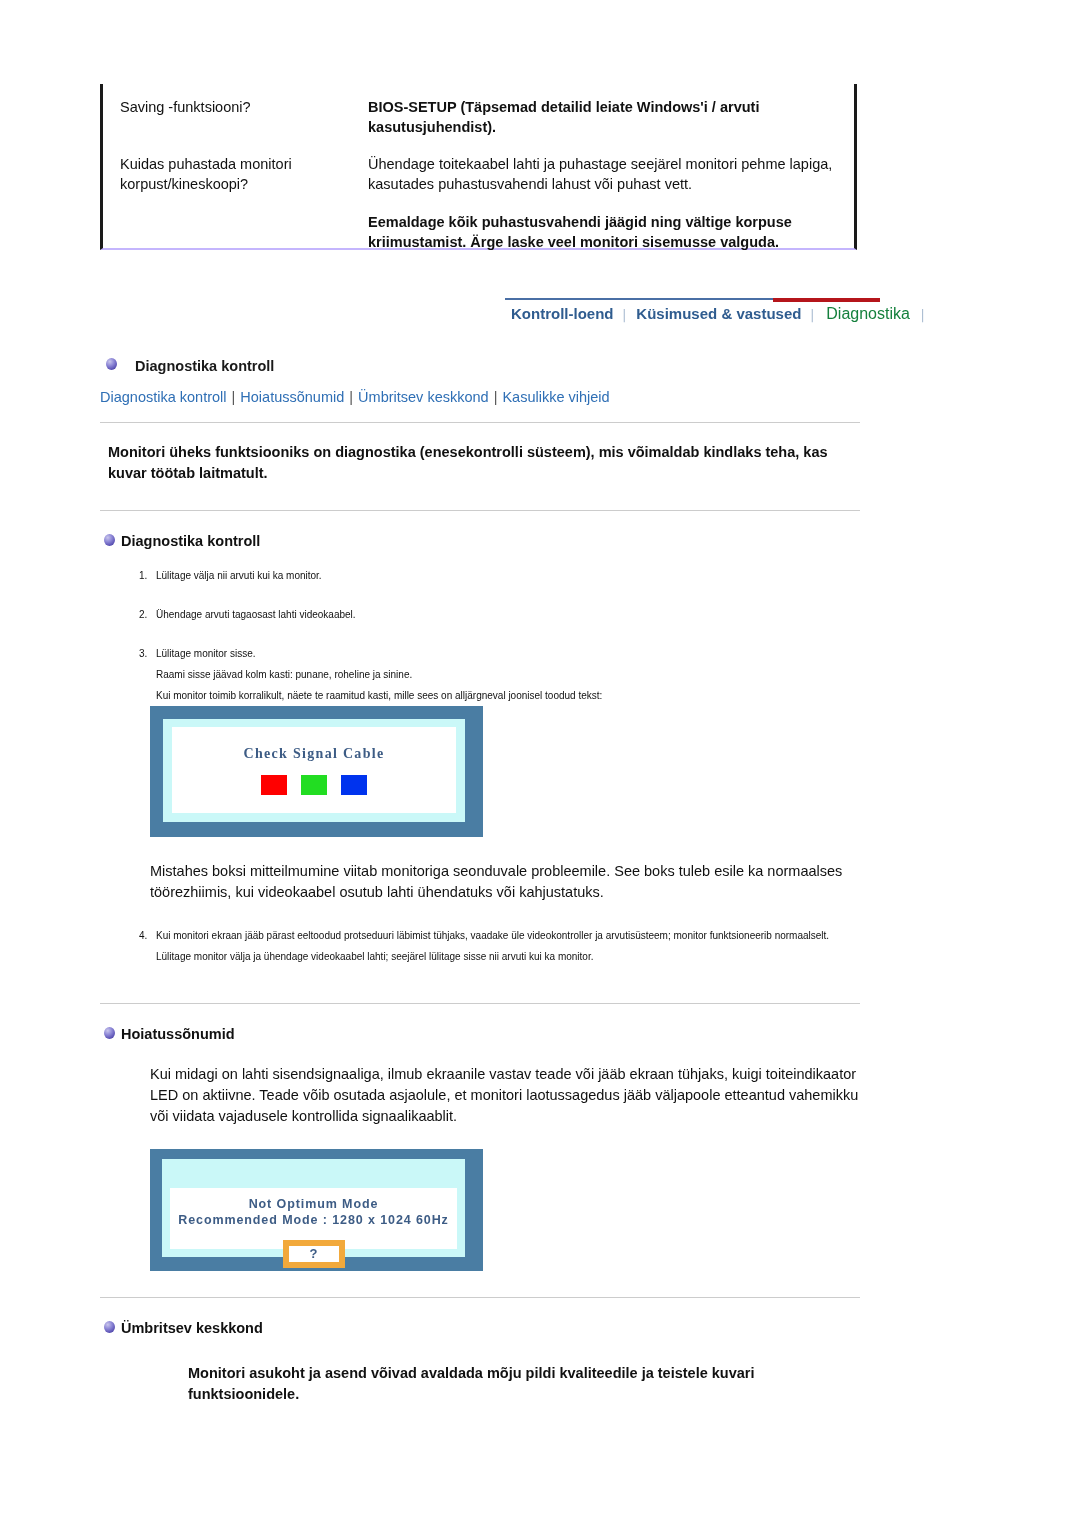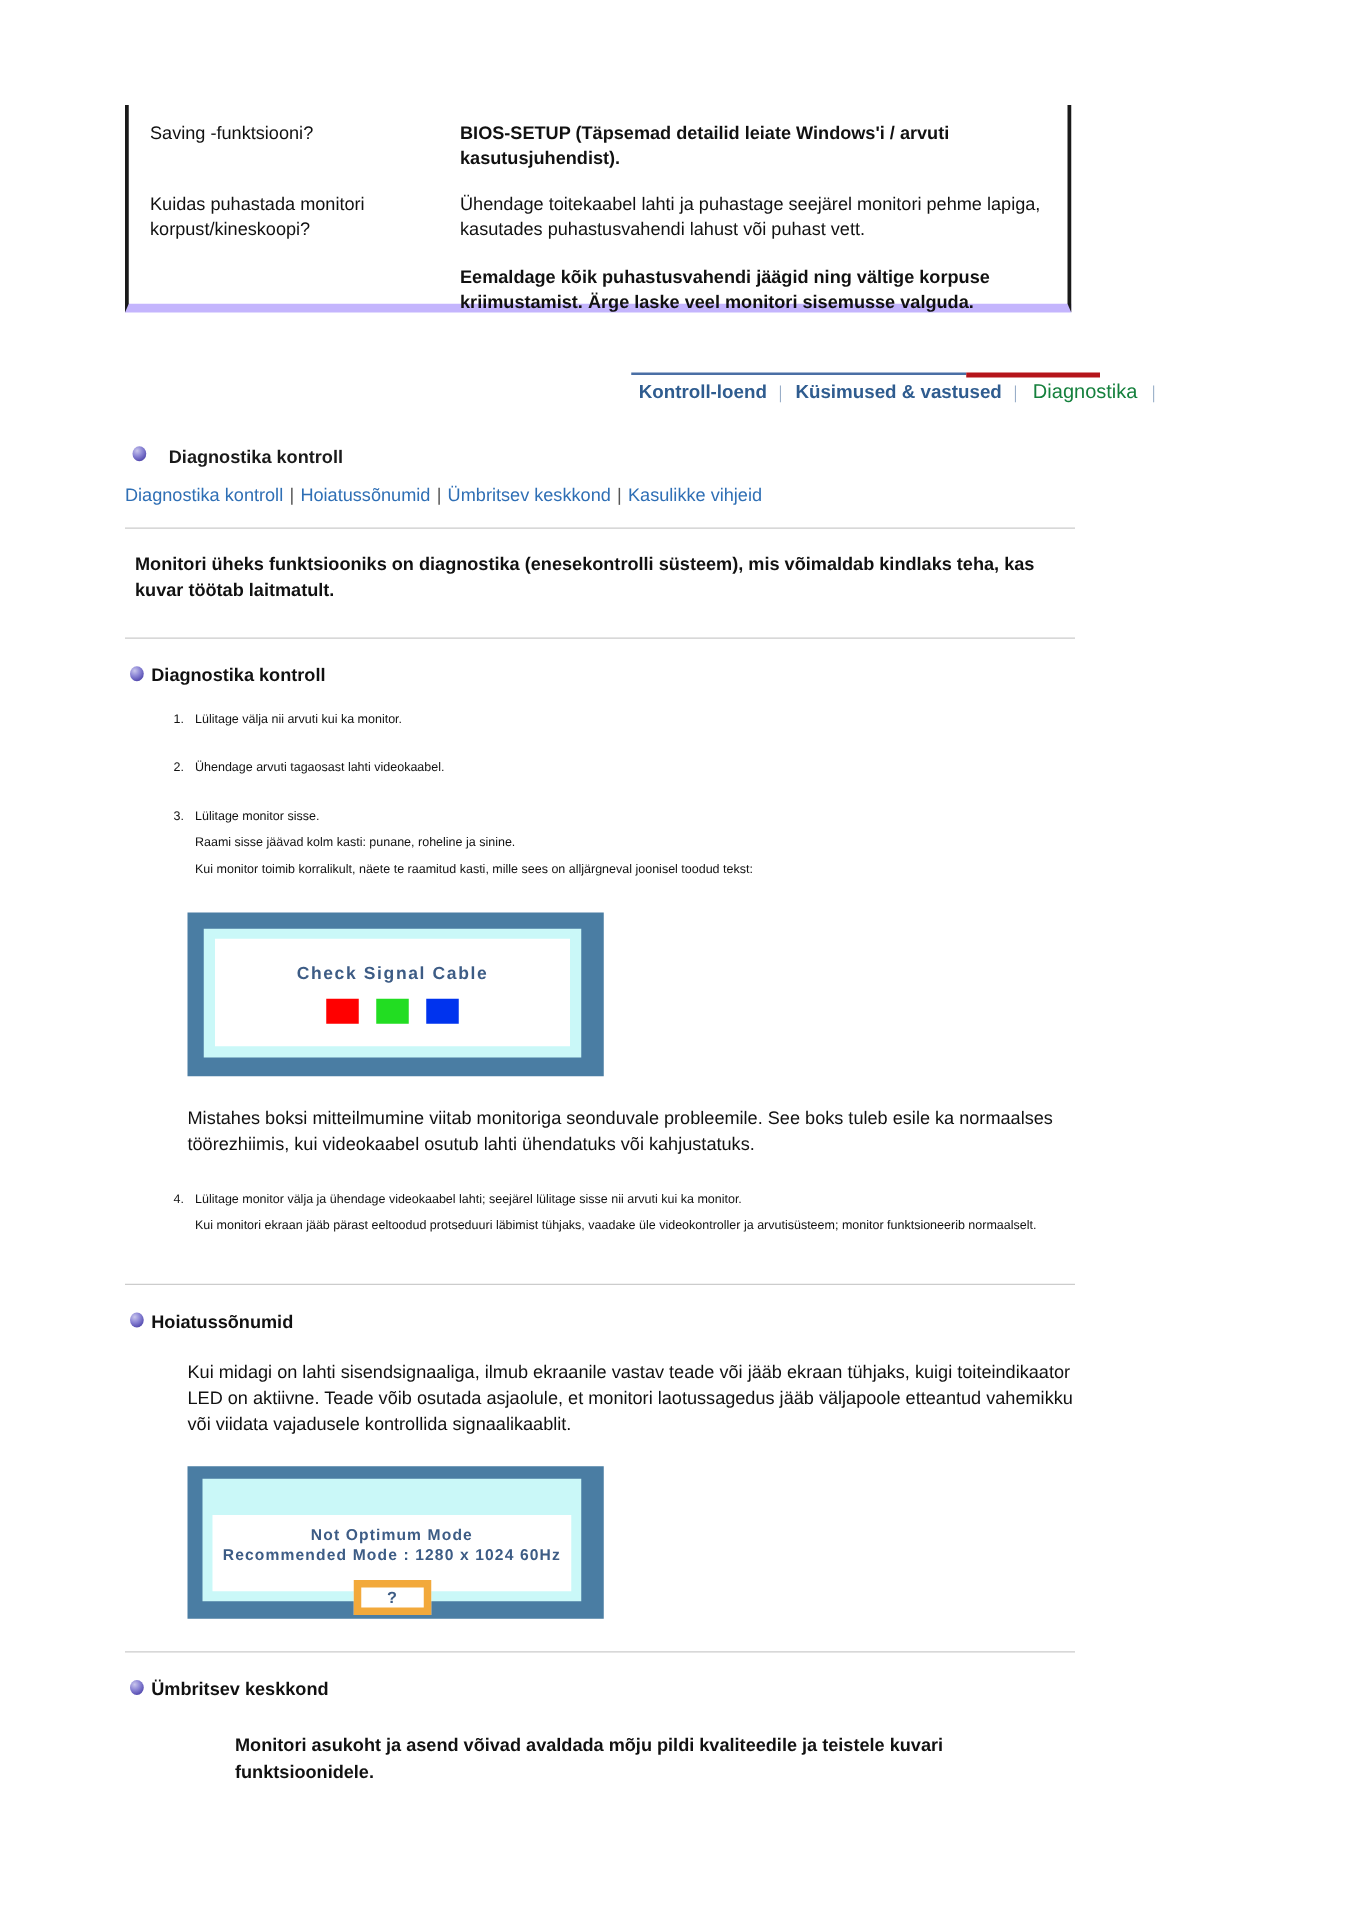--- a/index.html
+++ b/index.html
@@ -18,21 +18,21 @@
 
   
   .faq-table {
     position: absolute;
     left: 100px;
     top: 84px;
     width: 757px;
     height: 166px;
     border-left: 3px solid #1a1a1a;
     border-right: 3px solid #1a1a1a;
-    border-bottom: 7px solid #c4b5fd;
+    border-bottom: 2px solid #c4b5fd;
     border-top: none;
     box-sizing: border-box;
   }
   .faq-row {
     display: flex;
     padding: 0 0 0 17px;
   }
   .faq-q {
     width: 248px;
     flex: 0 0 248px;
@@ -349,39 +349,39 @@
     <li>
       <span class="sub">Ühendage arvuti tagaosast lahti videokaabel.</span>
     </li>
     <li>
       <span class="sub">Lülitage monitor sisse.</span>
       <span class="sub">Raami sisse jäävad kolm kasti: punane, roheline ja sinine.</span>
       <span class="sub">Kui monitor toimib korralikult, näete te raamitud kasti, mille sees on alljärgneval joonisel toodud tekst:</span>
     </li>
   </ol>
 
-  <div class="monitor monitor-a" style="margin-top:24px;">
+  <div class="monitor monitor-a" style="font-family:Liberation Serif, serif;">
     <div class="monitor-inner">
       <div class="monitor-screen">
         <div class="osd-title">Check Signal Cable</div>
         <div class="swatches">
           <div class="swatch" style="background:#ff0000;"></div>
           <div class="swatch" style="background:#22dd22;"></div>
           <div class="swatch" style="background:#0033ee;"></div>
         </div>
       </div>
     </div>
   </div>
 
   <p class="para-indent" style="margin-top:24px;">Mistahes boksi mitteilmumine viitab monitoriga seonduvale probleemile. See boks tuleb esile ka normaalses töörezhiimis, kui videokaabel osutub lahti ühendatuks või kahjustatuks.</p>
 
   <ol class="steps" start="4" style="margin-top:22px;">
     <li>
+      <span class="sub">Kui monitori ekraan jääb pärast eeltoodud protseduuri läbimist tühjaks, vaadake üle videokontroller ja arvutisüsteem; monitor funktsioneerib normaalselt.</span>
       <span class="sub">Lülitage monitor välja ja ühendage videokaabel lahti; seejärel lülitage sisse nii arvuti kui ka monitor.</span>
-      <span class="sub">Kui monitori ekraan jääb pärast eeltoodud protseduuri läbimist tühjaks, vaadake üle videokontroller ja arvutisüsteem; monitor funktsioneerib normaalselt.</span>
     </li>
   </ol>
 
   <hr class="hr" style="margin-top:36px;">
 
   <h3 class="subhead" style="margin-top:22px;">
     <span class="orb"></span><span>Hoiatussõnumid</span>
   </h3>
 
   <p class="para-indent" style="margin-top:22px;">Kui midagi on lahti sisendsignaaliga, ilmub ekraanile vastav teade või jääb ekraan tühjaks, kuigi toiteindikaator LED on aktiivne. Teade võib osutada asjaolule, et monitori laotussagedus jääb väljapoole etteantud vahemikku või viidata vajadusele kontrollida signaalikaablit.</p>

